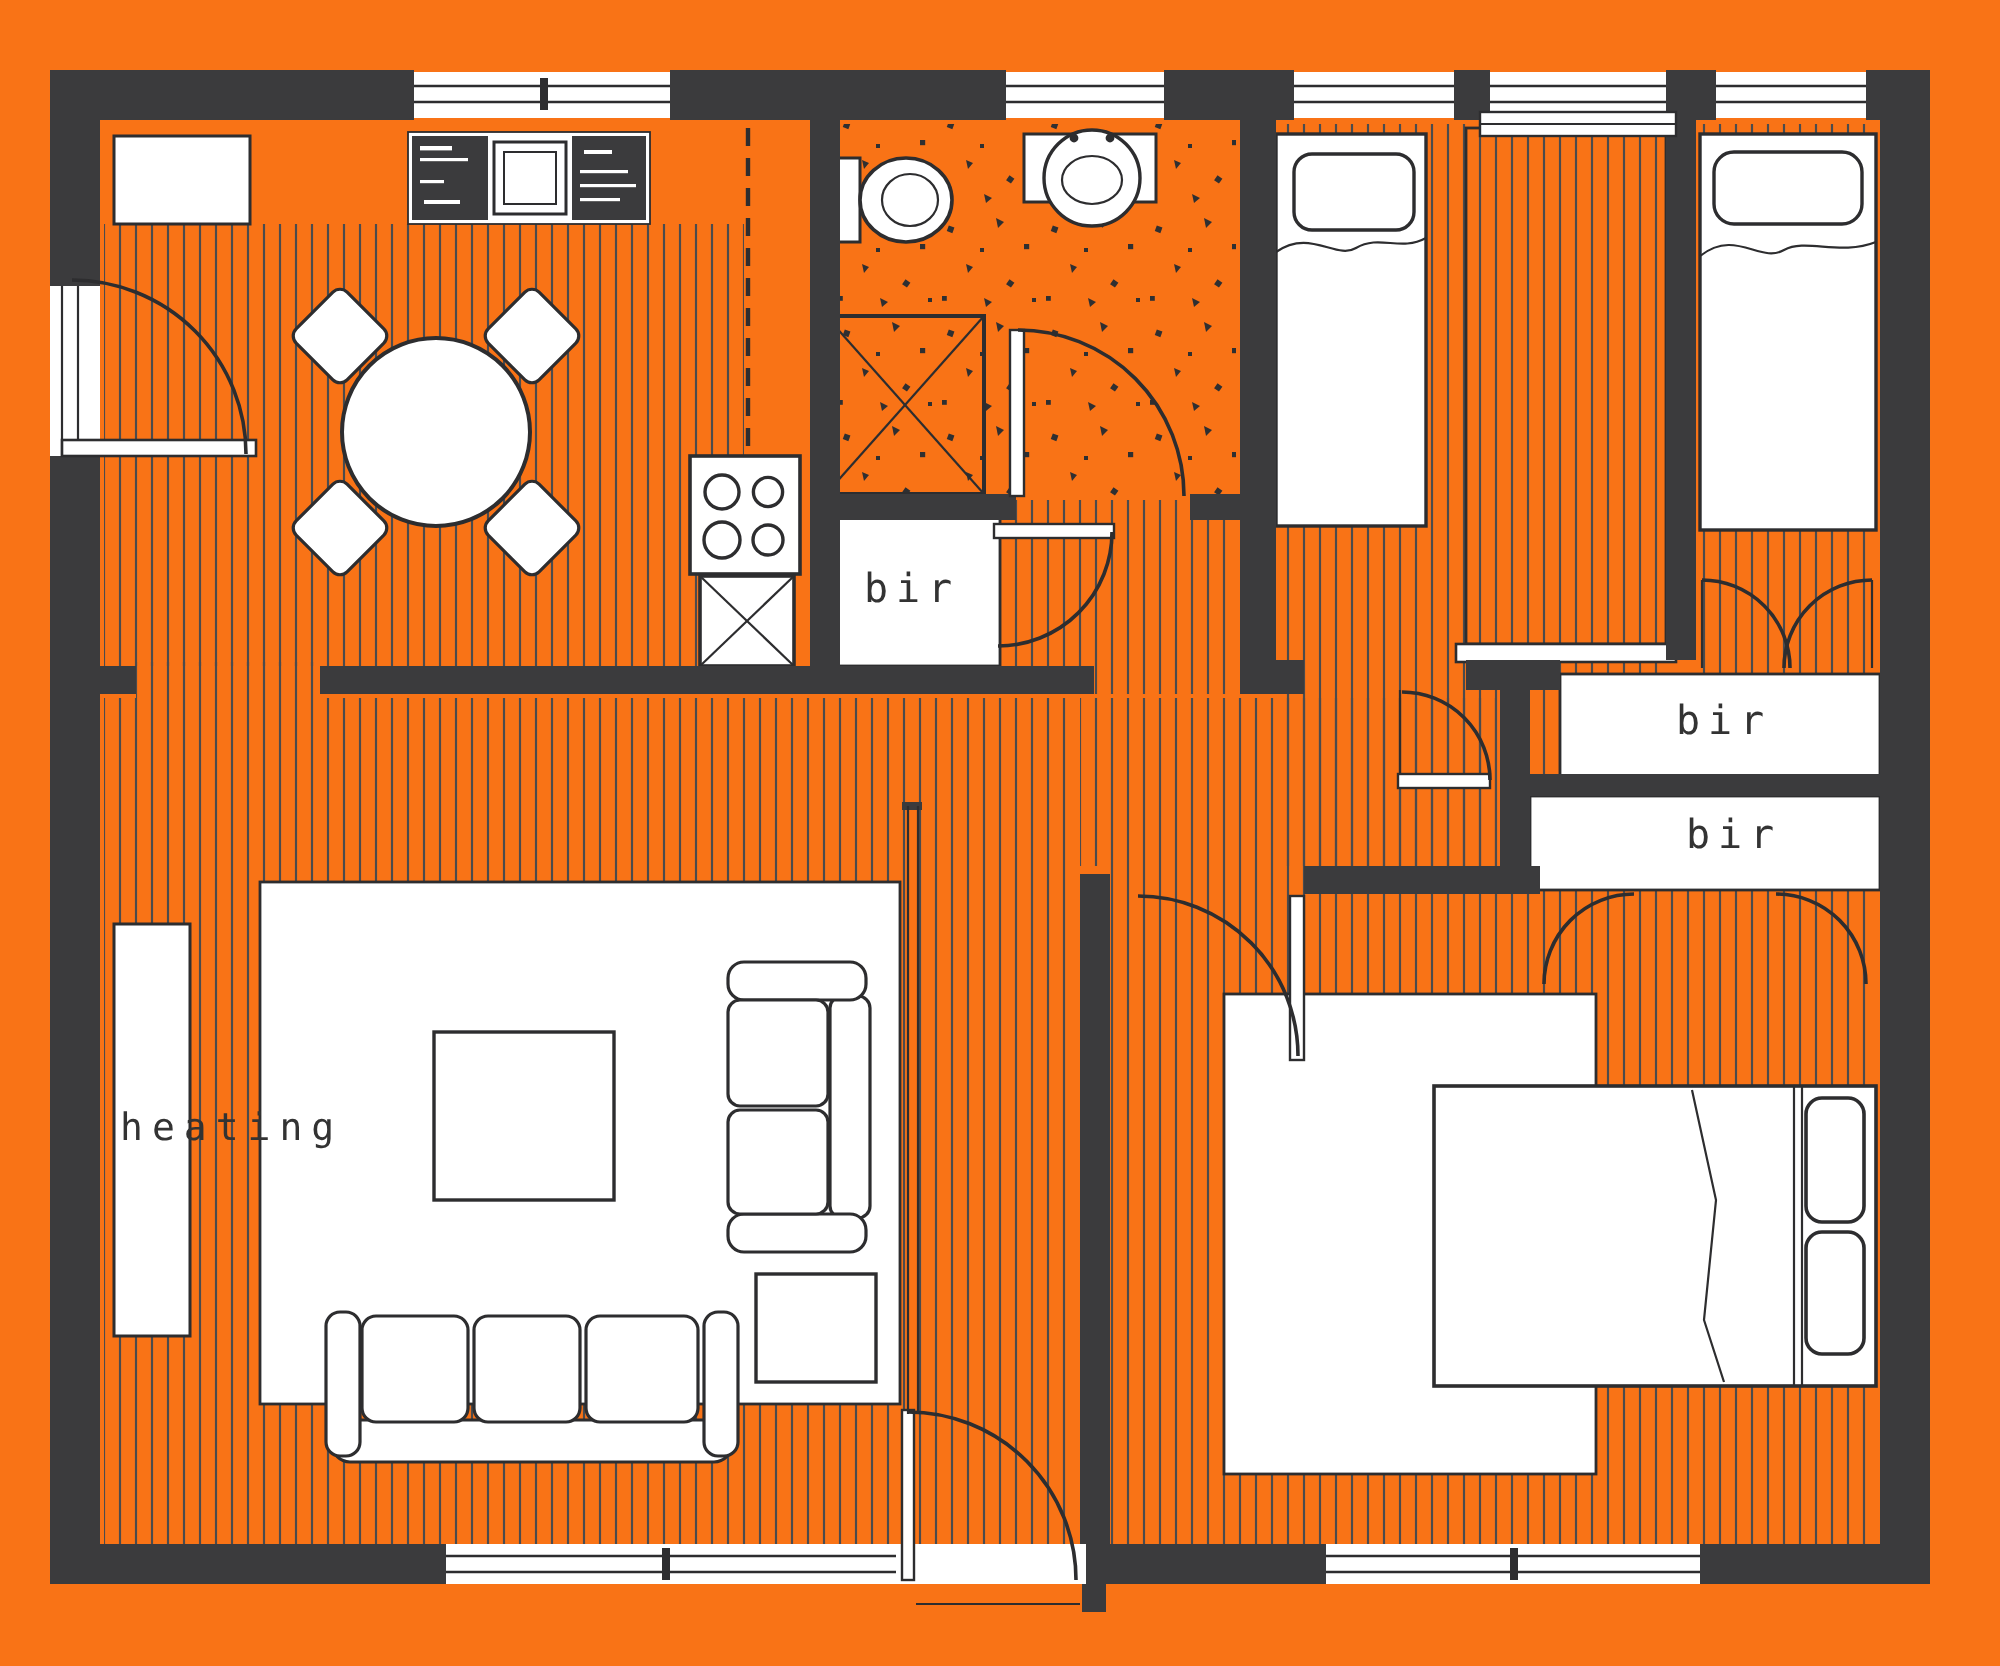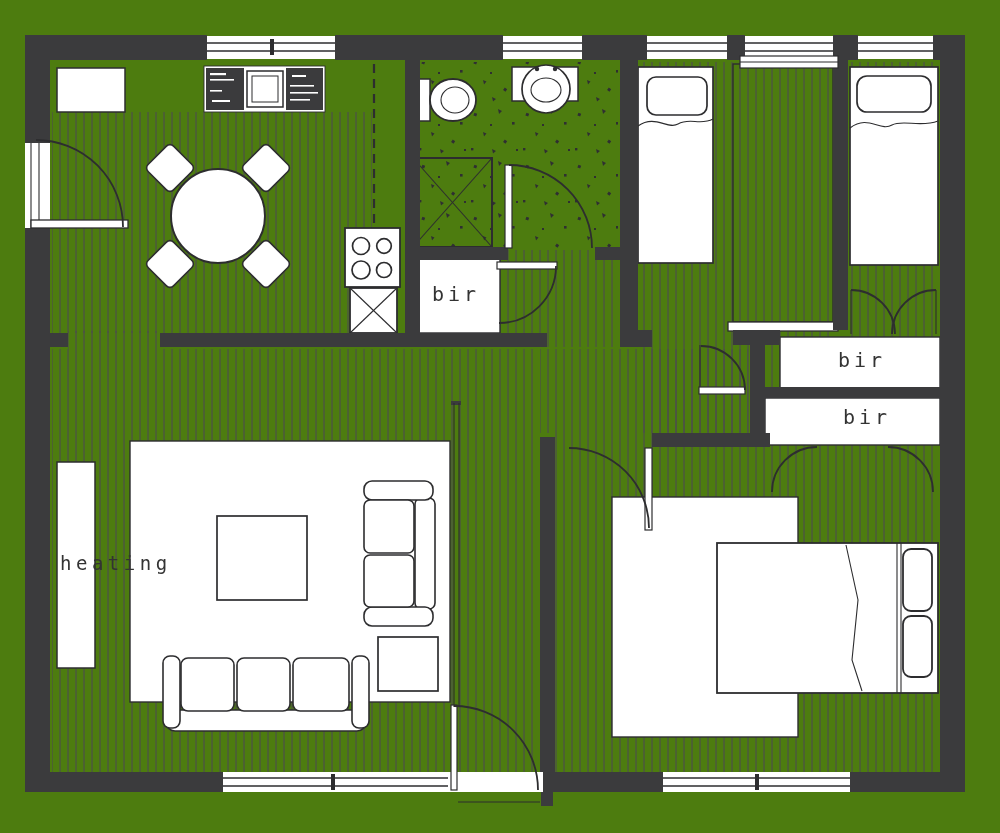--- a/index.html
+++ b/index.html
@@ -1,16 +1,16 @@
 <!DOCTYPE html>
 <html><head>
 <meta charset="utf-8">
 <style>
   html,body{margin:0;padding:0;background:#fff;}
-  #stage{position:relative;width:1000px;height:833px;background:#4d7c0f;overflow:hidden;
+  #stage{position:relative;width:1000px;height:833px;background:#f97316;overflow:hidden;
          font-family:"DejaVu Sans Mono", monospace;}
   svg{display:block}
   .wall{fill:#3b3b3d;stroke:none}
   .white{fill:#ffffff;stroke:#2d2d2f}
   .nofill{fill:none;stroke:#2d2d2f}
   .arc{fill:none;stroke:#2d2d2f;stroke-width:1.8}
   .thin{stroke:#2d2d2f;stroke-width:1.1;fill:none}
   .glass{stroke:#2d2d2f;stroke-width:1.3;fill:none}
   text.plan-label{fill:#333;font-family:"DejaVu Sans Mono",monospace;}
 </style>

